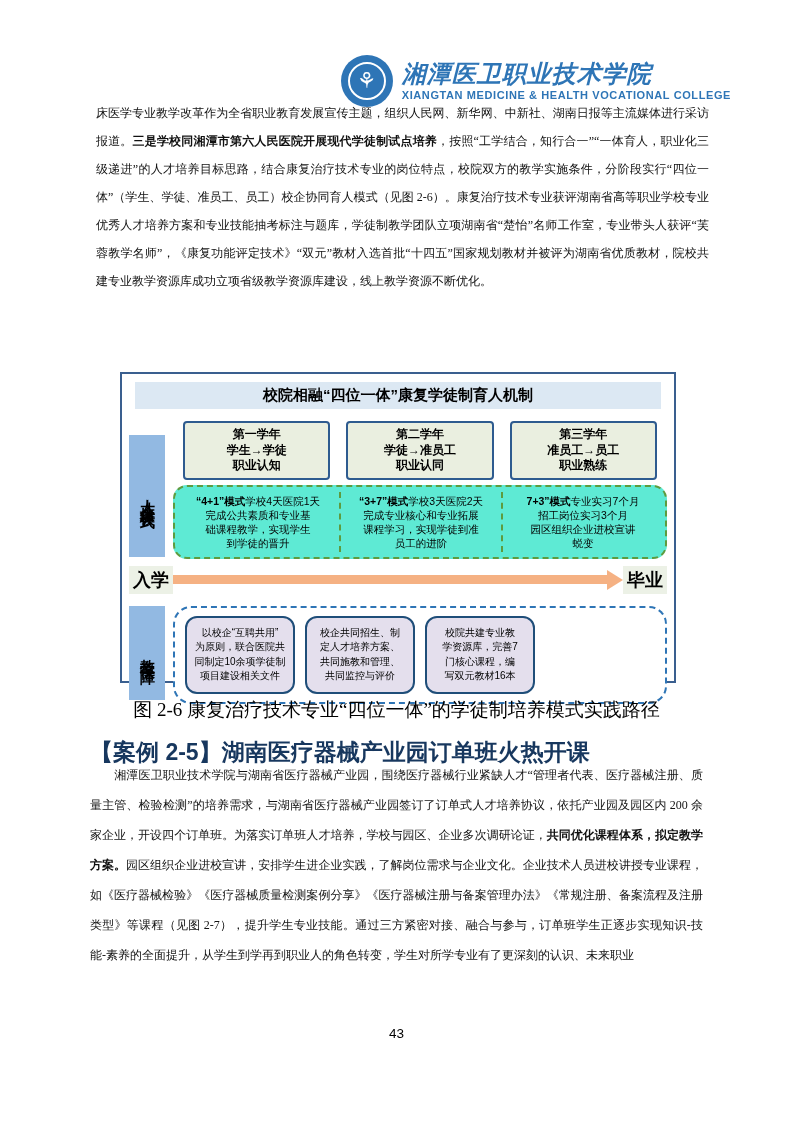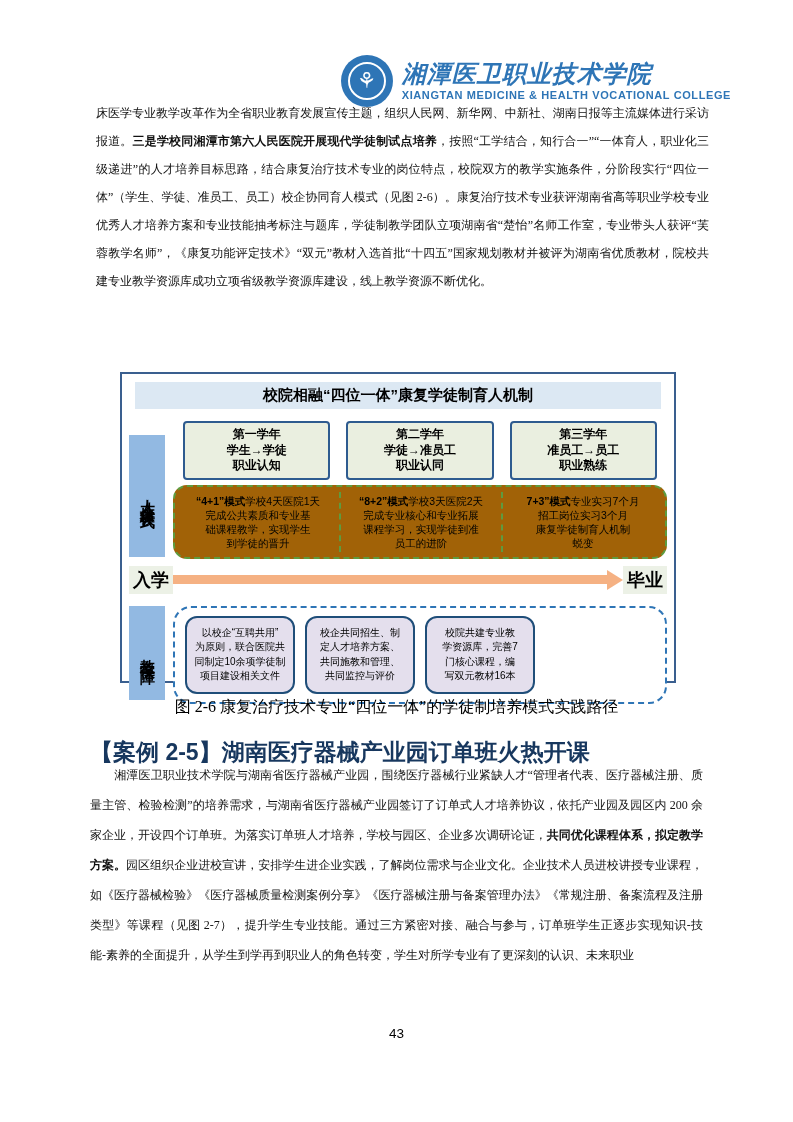--- a/index.html
+++ b/index.html
@@ -73,21 +73,21 @@
   .years {
     display:grid; grid-template-columns:repeat(3,1fr); gap:16px;
     padding:0 10px; margin-bottom:5px;
   }
   .year-box {
     background:#EAEFE0; border:2.5px solid #2E5B8F; border-radius:4px;
     text-align:center; font-size:12px; font-weight:bold; line-height:15.5px;
     padding:4px 2px; color:#000;
   }
   .modes {
-    border:2.5px dashed #5E9B3F; border-radius:14px; background:#a16207;
+    border:2.5px dashed #5E9B3F; border-radius:14px; background:#5eead4;
     display:grid; grid-template-columns:repeat(3,1fr);
     padding:5px 2px;
   }
   .mode-col {
     text-align:center; font-size:10.5px; line-height:14px; color:#000;
     padding:2px 6px; white-space:pre-line;
   }
   .mode-col + .mode-col { border-left:2px dashed #5E9B3F; }
   .mode-col .mtitle { font-weight:bold; white-space:pre-line; }
 
@@ -113,21 +113,21 @@
   }
   .support-box {
     background:#E4DFED; border:2.5px solid #1F4E79; border-radius:12px;
     text-align:center; font-size:10px; line-height:14.5px; color:#000;
     padding:8px 5px; white-space:pre-line;
     display:flex; align-items:center; justify-content:center;
   }
 
   .caption {
     position:absolute; left:90px; width:613px; top:697px;
-    text-align:center; font-size:16px; color:#000;
+    text-align:center; font-size:19px; color:#000;
   }
 
   
   .case-heading {
     position:absolute; left:90px; top:737px; width:613px;
     font-family:"Liberation Sans","DejaVu Sans",sans-serif;
     font-weight:bold; font-size:23px; color:#17375E;
   }
   .case-body {
     position:absolute; left:90px; top:760px; width:613px;
@@ -174,27 +174,27 @@
           <div class="year-box" style="white-space:pre-line">第三学年
 准员工→员工
 职业熟练</div>
         </div>
 
         <div class="modes">
           <div class="mode-col"><span class="mtitle">“4+1”模式</span><span>学校4天医院1天
 完成公共素质和专业基
 础课程教学，实现学生
 到学徒的晋升</span></div>
-          <div class="mode-col"><span class="mtitle">“8+2”模式</span><span>学校3天医院2天
+          <div class="mode-col"><span class="mtitle">“3+7”模式</span><span>学校3天医院2天
 完成专业核心和专业拓展
 课程学习，实现学徒到准
 员工的进阶</span></div>
           <div class="mode-col"><span class="mtitle">7+3”模式</span><span>专业实习7个月
 招工岗位实习3个月
-康复学徒制育人机制
+园区组织企业进校宣讲
 蜕变</span></div>
         </div>
       </div>
 
       <div class="axis">
         <span class="endpoint">入学</span>
         <span class="axis-line"></span>
         <span class="axis-head"></span>
         <span class="endpoint">毕业</span>
       </div>

